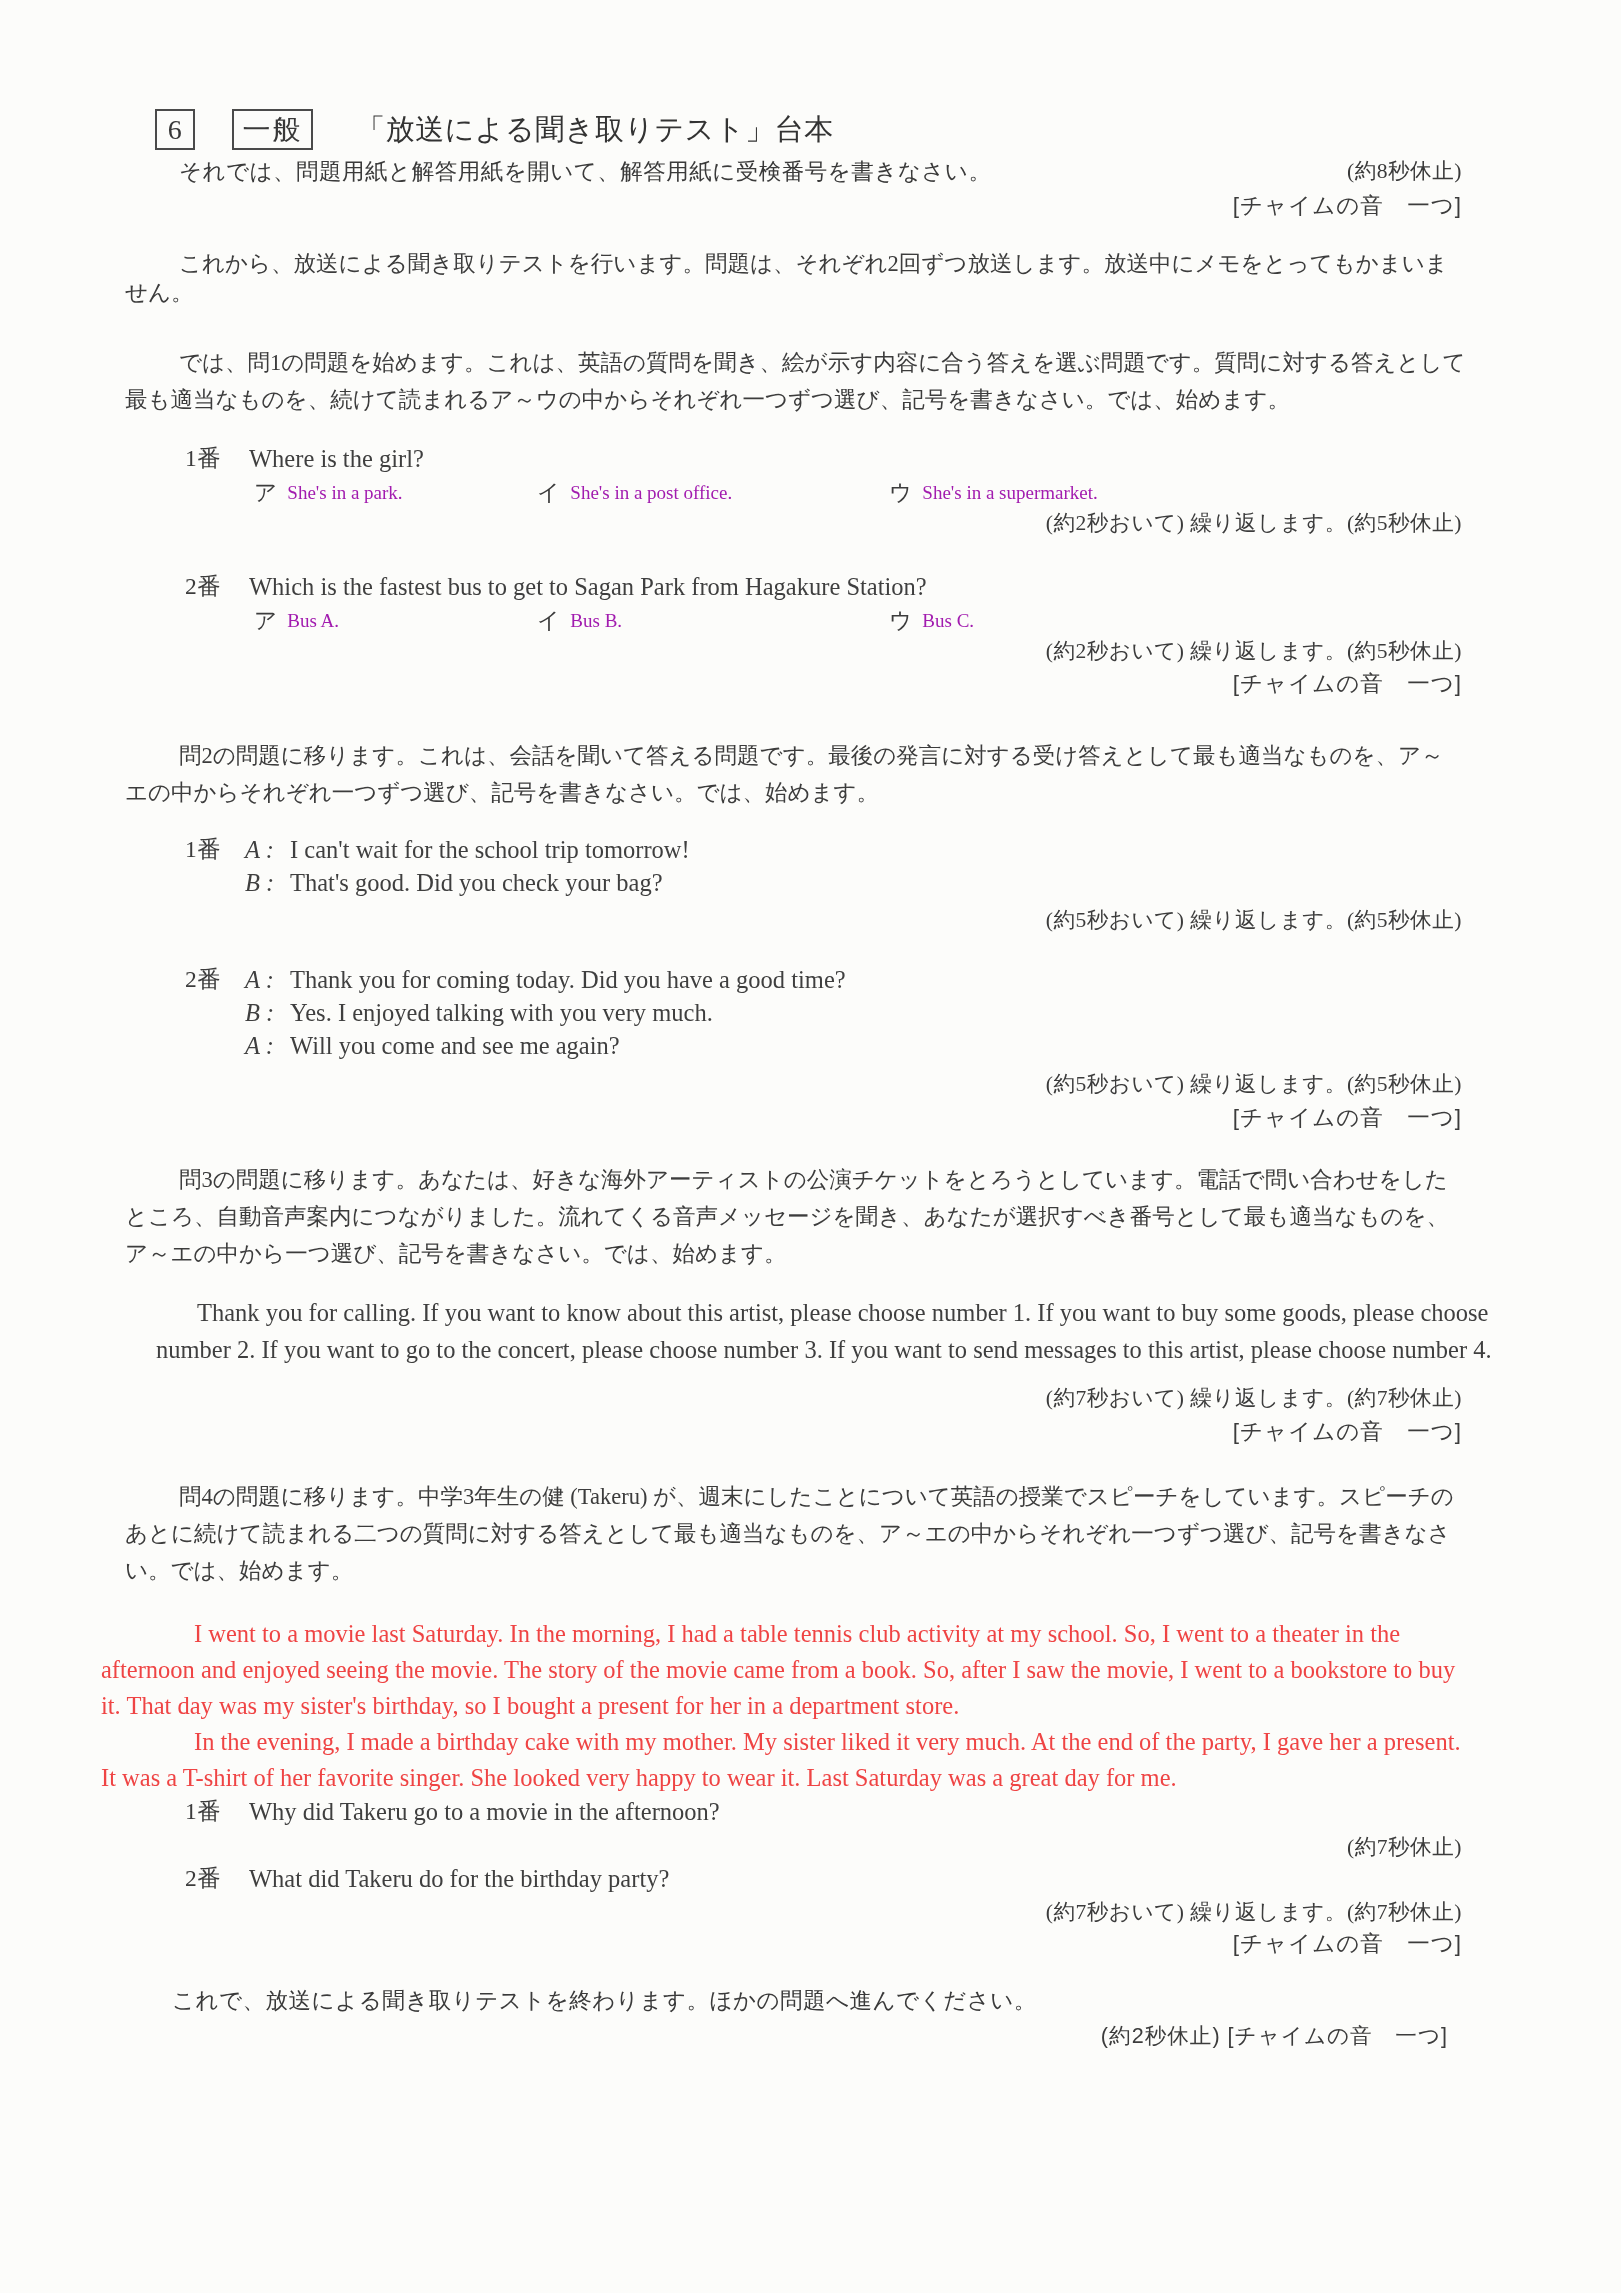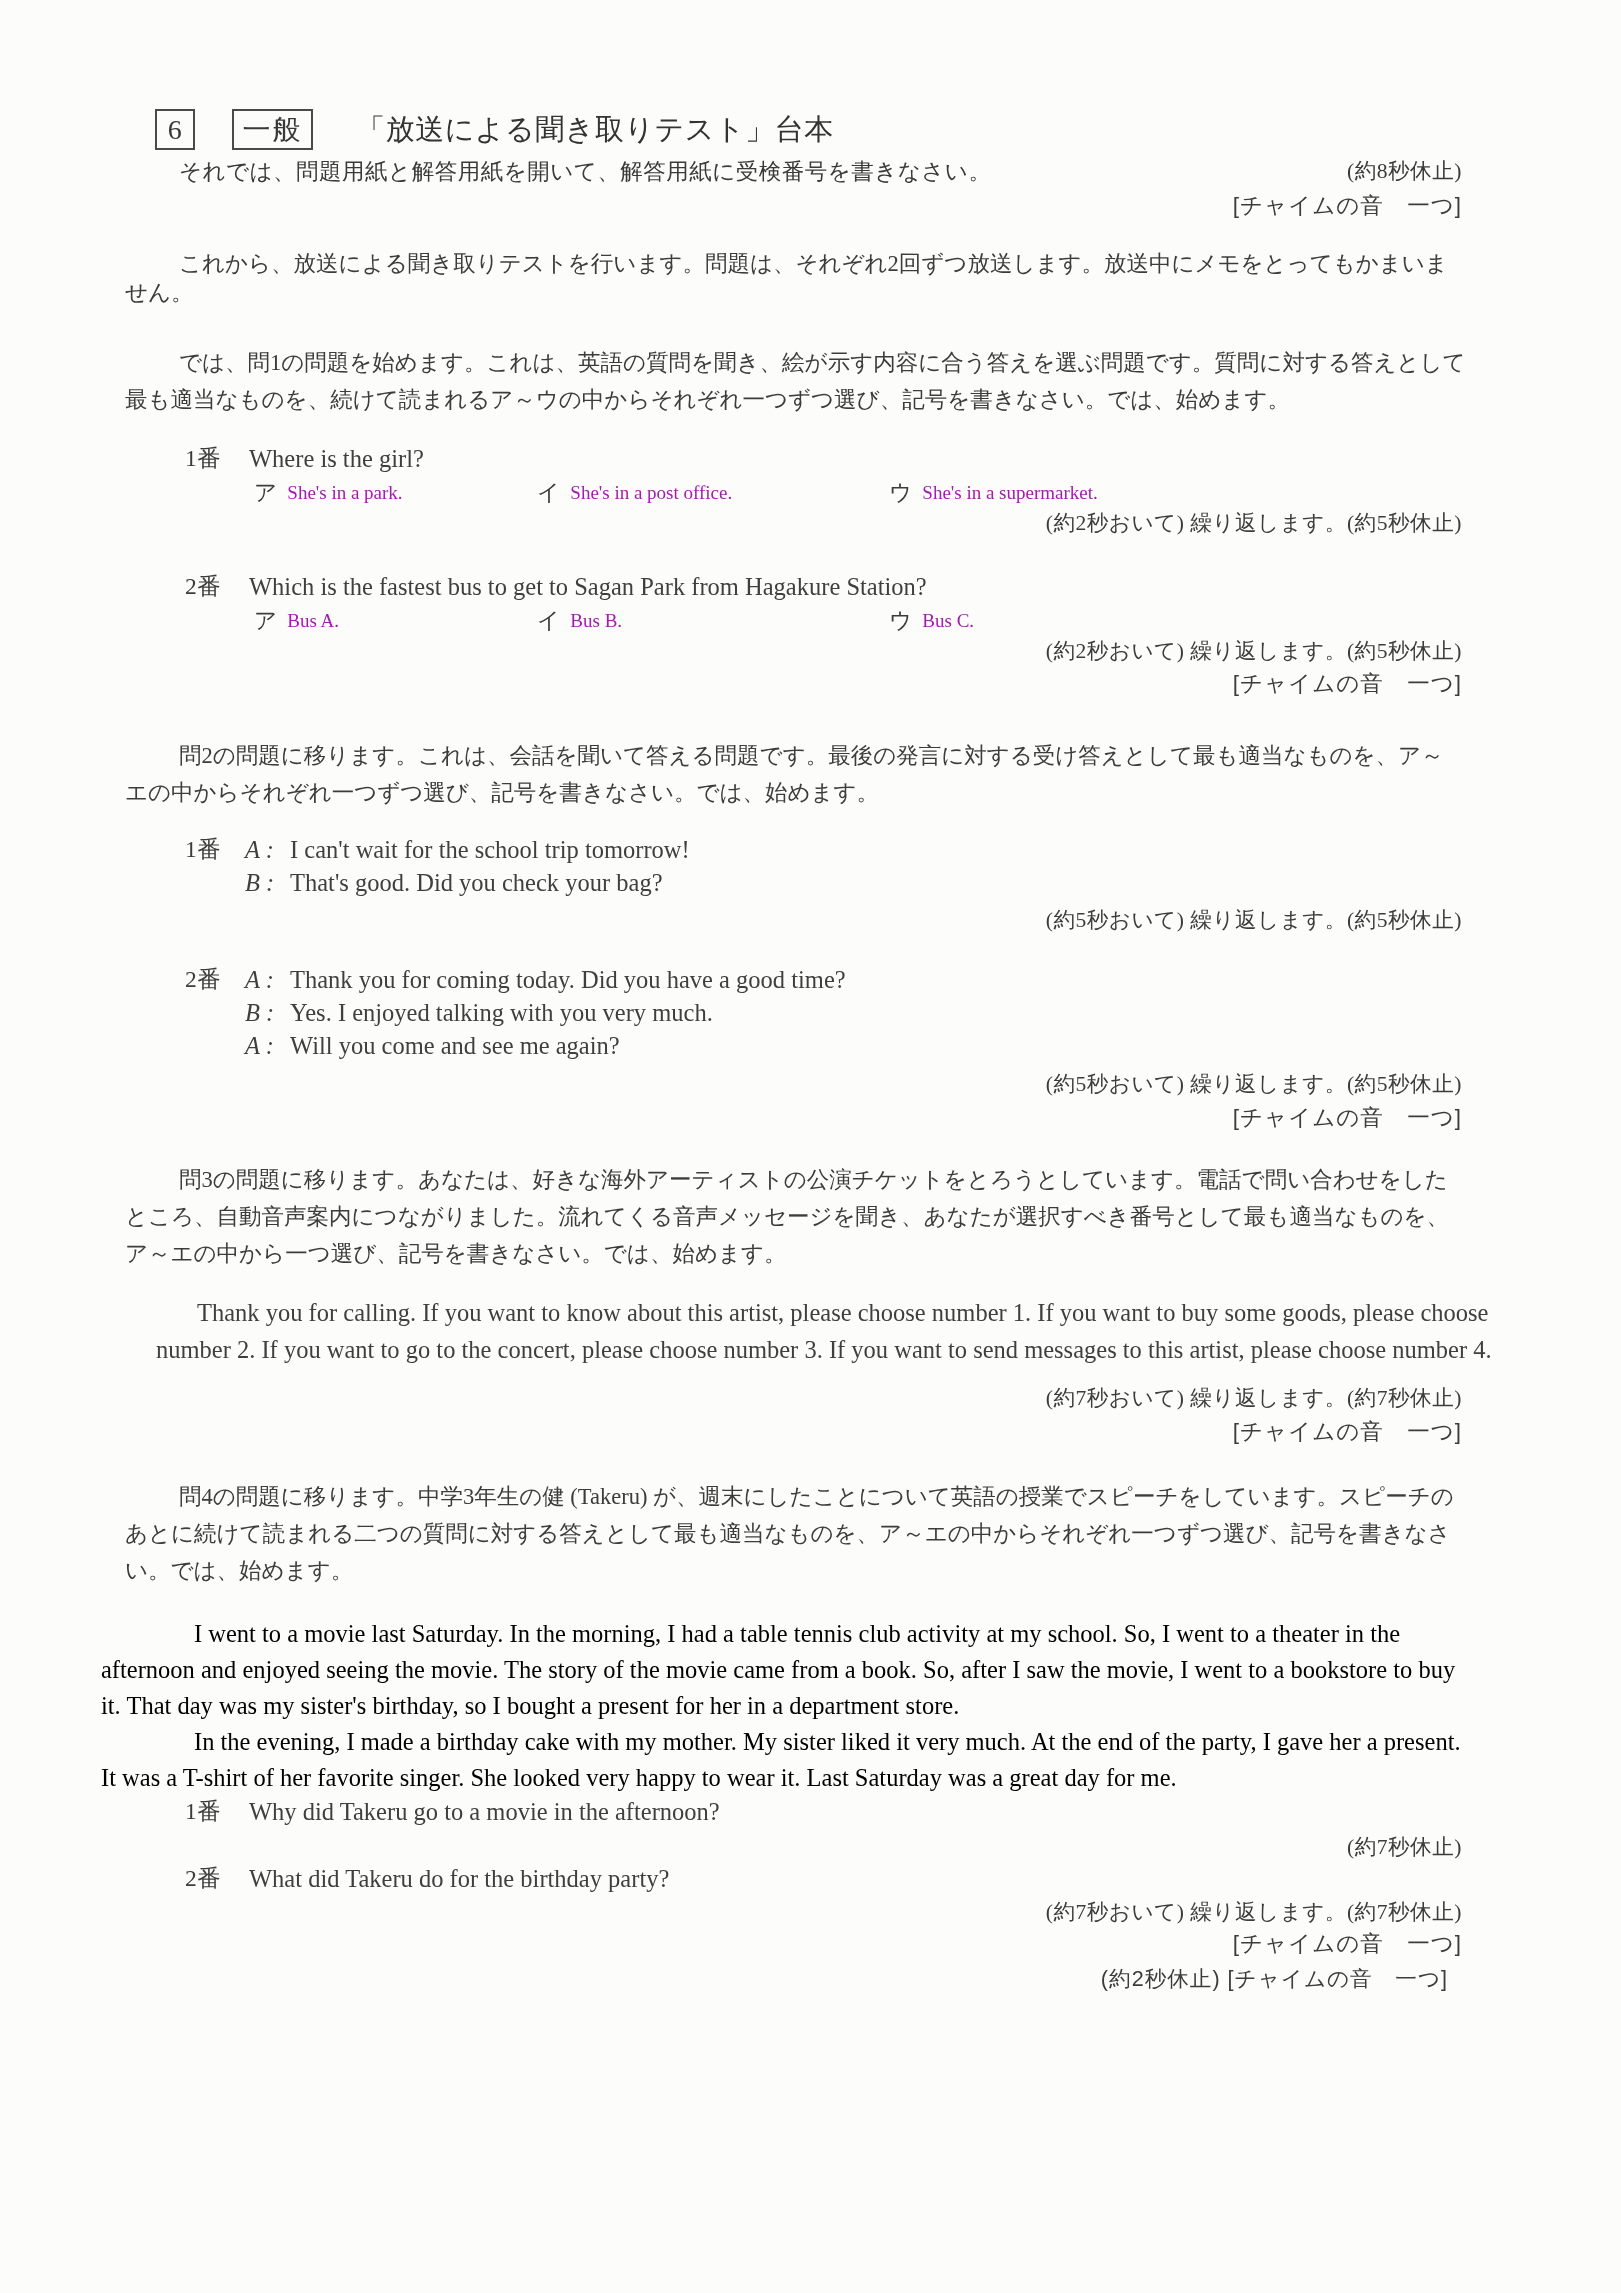--- a/index.html
+++ b/index.html
@@ -55,21 +55,21 @@
 
   
   .dlg{margin-left:185px;}
   .dlg-row{display:flex;line-height:33px;}
   .dlg-label{min-width:60px;font-size:23.5px;color:#3c3c3c;}
   .dlg-speaker{min-width:45px;font-style:italic;font-size:24.5px;color:#3f3f3f;}
   .dlg-text{font-size:24.5px;color:#3f3f3f;}
 
   
   .en-message{margin-left:156px;margin-right:65px;text-indent:41px;line-height:37px;font-size:24.5px;color:#3f3f3f;}
-  .en-speech{margin-left:101px;margin-right:153px;text-indent:93px;line-height:36px;font-size:24.5px;color:#000000;font-family:Liberation Serif, serif;}
+  .en-speech{margin-left:101px;margin-right:153px;text-indent:93px;line-height:36px;font-size:24.5px;color:#ef4444;font-family:Liberation Serif, serif;}
 
   .closing-line{margin-left:172px;font-size:22.5px;line-height:29px;}
 </style>
 </head>
 <body>
 
 <div class="page">
 
   <div class="doc-header">
     <span class="badge num">6</span>
@@ -184,16 +184,17 @@
   <div class="timing right jp" style="margin-top:6.9px;">(約7秒休止)</div>
 
   <div class="q-row" style="margin-top:2px;">
     <span class="q-label jp">2番</span>
     <span class="q-text">What did Takeru do for the birthday party?</span>
   </div>
 
   <div class="timing right jp" style="margin-top:4.9px;">(約7秒おいて) 繰り返します。(約7秒休止)</div>
   <div class="chime right single" style="margin-top:2px;">[チャイムの音　一つ]</div>
 
+  <div class="closing-line jp" style="margin-top:28px;">これで、放送による聞き取りテストを終わります。ほかの問題へ進んでください。</div>
   <div class="timing right jp chime" style="margin-top:5.9px;margin-right:173px;font-size:21.6px;">(約2秒休止) [チャイムの音　一つ]</div>
 
 </div>
 
 
 </body></html>

